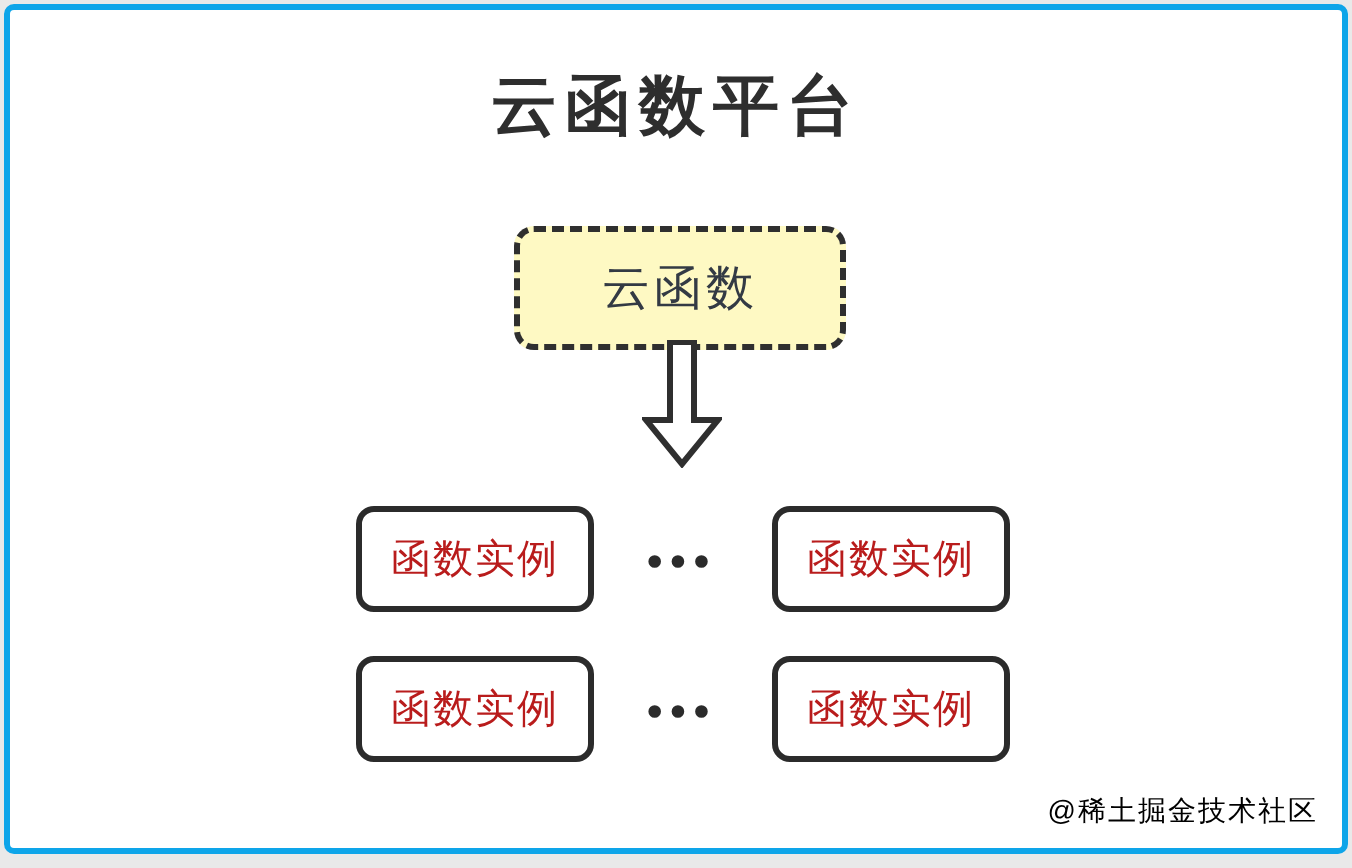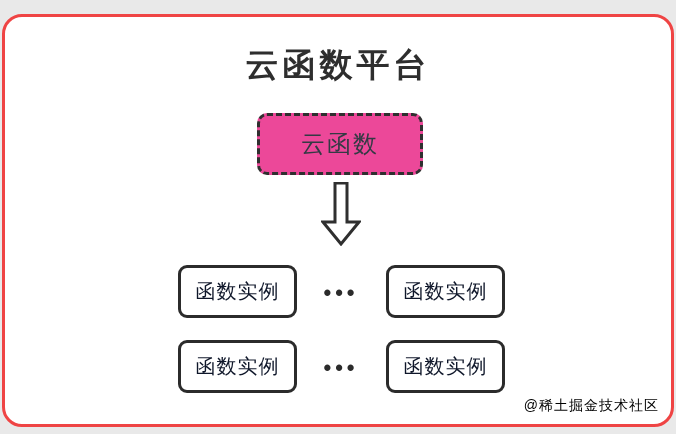--- a/index.html
+++ b/index.html
@@ -14,44 +14,43 @@
     background: #e9e9e9;
     overflow: hidden;
   }
   .card {
     position: absolute;
     left: 2px;
     top: 2px;
     right: 2px;
     bottom: 7px;
     background: #ffffff;
-    border: 3px solid #ef4444;
-    border-radius: 20px;
-    margin-top: 12px;
+    border: 3px solid #0ea5e9;
+    border-radius: 5px;
   }
   .title {
     position: absolute;
     left: 0;
     right: 0;
     top: 26px;
     text-align: center;
     font-size: 33px;
     font-weight: 700;
     letter-spacing: 4px;
     color: #2e2e2e;
   }
   .root-node {
     position: absolute;
     left: 252px;
-    top: 96px;
+    top: 108px;
     width: 160px;
     height: 56px;
     border: 3px dashed #2f2f2f;
     border-radius: 10px;
-    background: #ec4899;
+    background: #fef9c3;
     display: flex;
     align-items: center;
     justify-content: center;
     font-size: 24px;
     color: #333a44;
     letter-spacing: 2px;
   }
   .arrow {
     position: absolute;
     left: 316px;
@@ -63,21 +62,21 @@
     position: absolute;
     width: 113px;
     height: 47px;
     border: 3px solid #2b2b2b;
     border-radius: 9px;
     background: #ffffff;
     display: flex;
     align-items: center;
     justify-content: center;
     font-size: 20px;
-    color: #0f172a;
+    color: #b91c1c;
     letter-spacing: 1px;
   }
   .box-r1-left  { left: 173px; top: 248px; }
   .box-r1-right { left: 381px; top: 248px; }
   .box-r2-left  { left: 173px; top: 323px; }
   .box-r2-right { left: 381px; top: 323px; }
   .dots {
     position: absolute;
     left: 296px;
     width: 80px;

